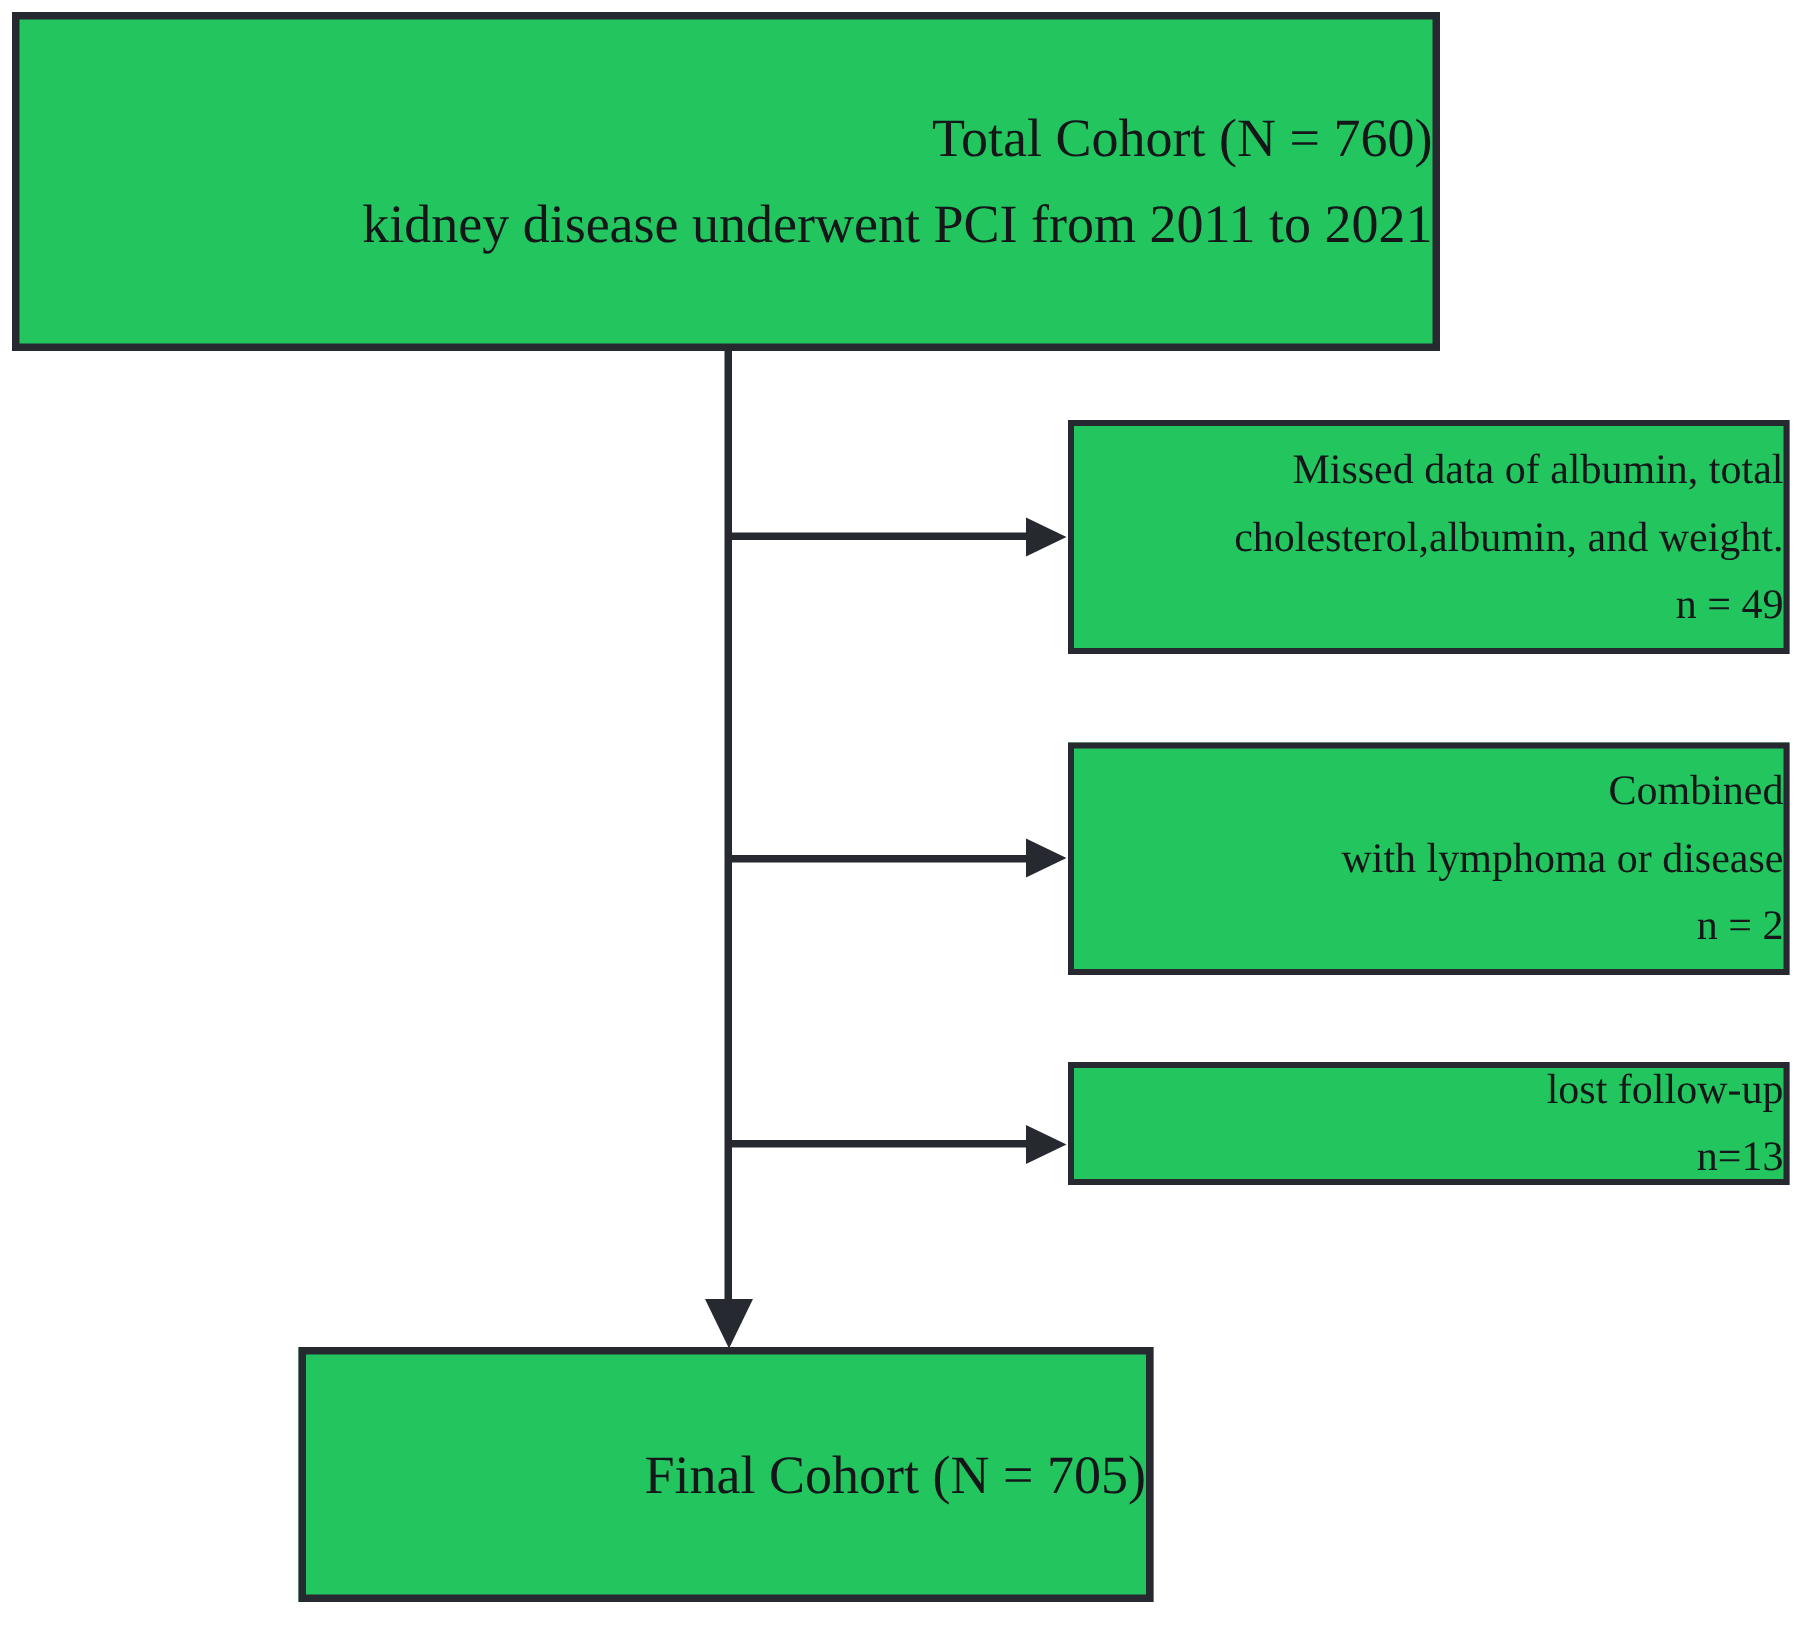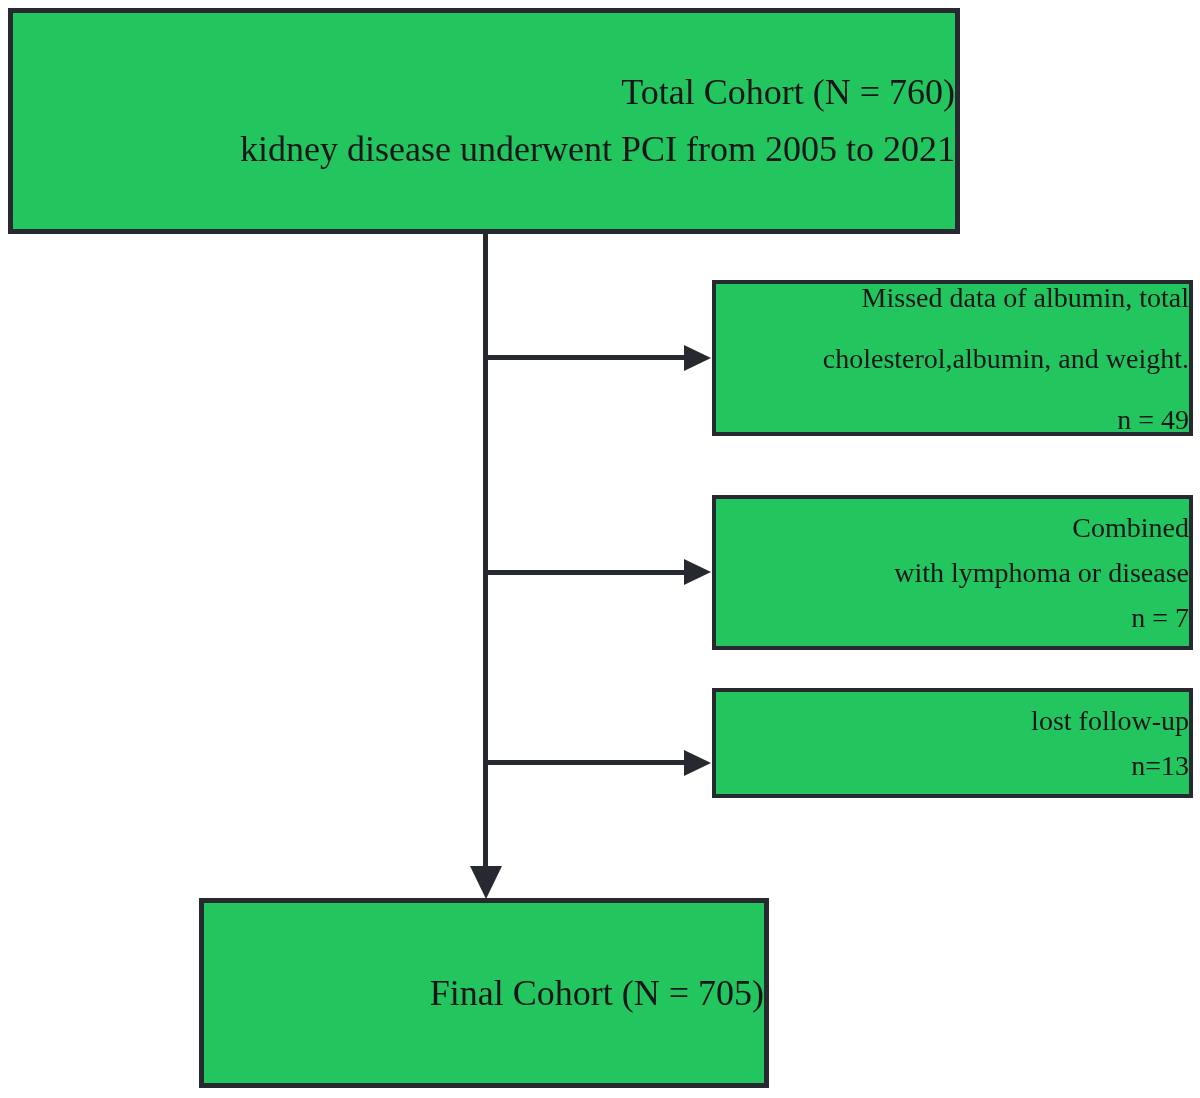--- a/index.html
+++ b/index.html
@@ -38,28 +38,28 @@
     font-size: 36px;
     line-height: 57px;
   }
   .excl-box {
     left: 712px;
     width: 481px;
     border-width: 4px;
     font-size: 28px;
     line-height: 45px;
   }
-  .excl-box.e1 { top: 280px; height: 156px; gap: 16px; }
+  .excl-box.e1 { top: 280px; height: 156px; }
   .excl-box.e2 { top: 495px; height: 155px; }
-  .excl-box.e3 { top: 688px; height: 110px; }
+  .excl-box.e3 { top: 708px; height: 82px; }
   .final-box {
     left: 199px;
     top: 898px;
     width: 570px;
-    height: 190px;
+    height: 170px;
     font-size: 36px;
     line-height: 57px;
   }
   .vline {
     position: absolute;
     left: 483px;
     top: 234px;
     width: 5px;
     height: 634px;
     background: #262a30;
@@ -97,21 +97,21 @@
   .arrowhead-right.a2 { top: 559px; }
   .arrowhead-right.a3 { top: 750px; }
 </style>
 </head>
 <body>
 
 <div class="canvas">
 
   <div class="box top-box">
     <div class="line">Total Cohort (N = 760)</div>
-    <div class="line">kidney disease underwent PCI from 2005 to 2021</div>
+    <div class="line">kidney disease underwent PCI from 2011 to 2021</div>
   </div>
 
   <div class="vline"></div>
   <div class="arrowhead-down"></div>
 
   <div class="hshaft a1"></div>
   <div class="arrowhead-right a1"></div>
 
   <div class="hshaft a2"></div>
   <div class="arrowhead-right a2"></div>
@@ -121,21 +121,21 @@
 
   <div class="box excl-box e1">
     <div class="line">Missed data of albumin, total</div>
     <div class="line">cholesterol,albumin, and weight.</div>
     <div class="line">n = 49</div>
   </div>
 
   <div class="box excl-box e2">
     <div class="line">Combined</div>
     <div class="line">with lymphoma or disease</div>
-    <div class="line">n = 7</div>
+    <div class="line">n = 2</div>
   </div>
 
   <div class="box excl-box e3">
     <div class="line">lost follow-up</div>
     <div class="line">n=13</div>
   </div>
 
   <div class="box final-box">
     <div class="line">Final Cohort (N = 705)</div>
   </div>

